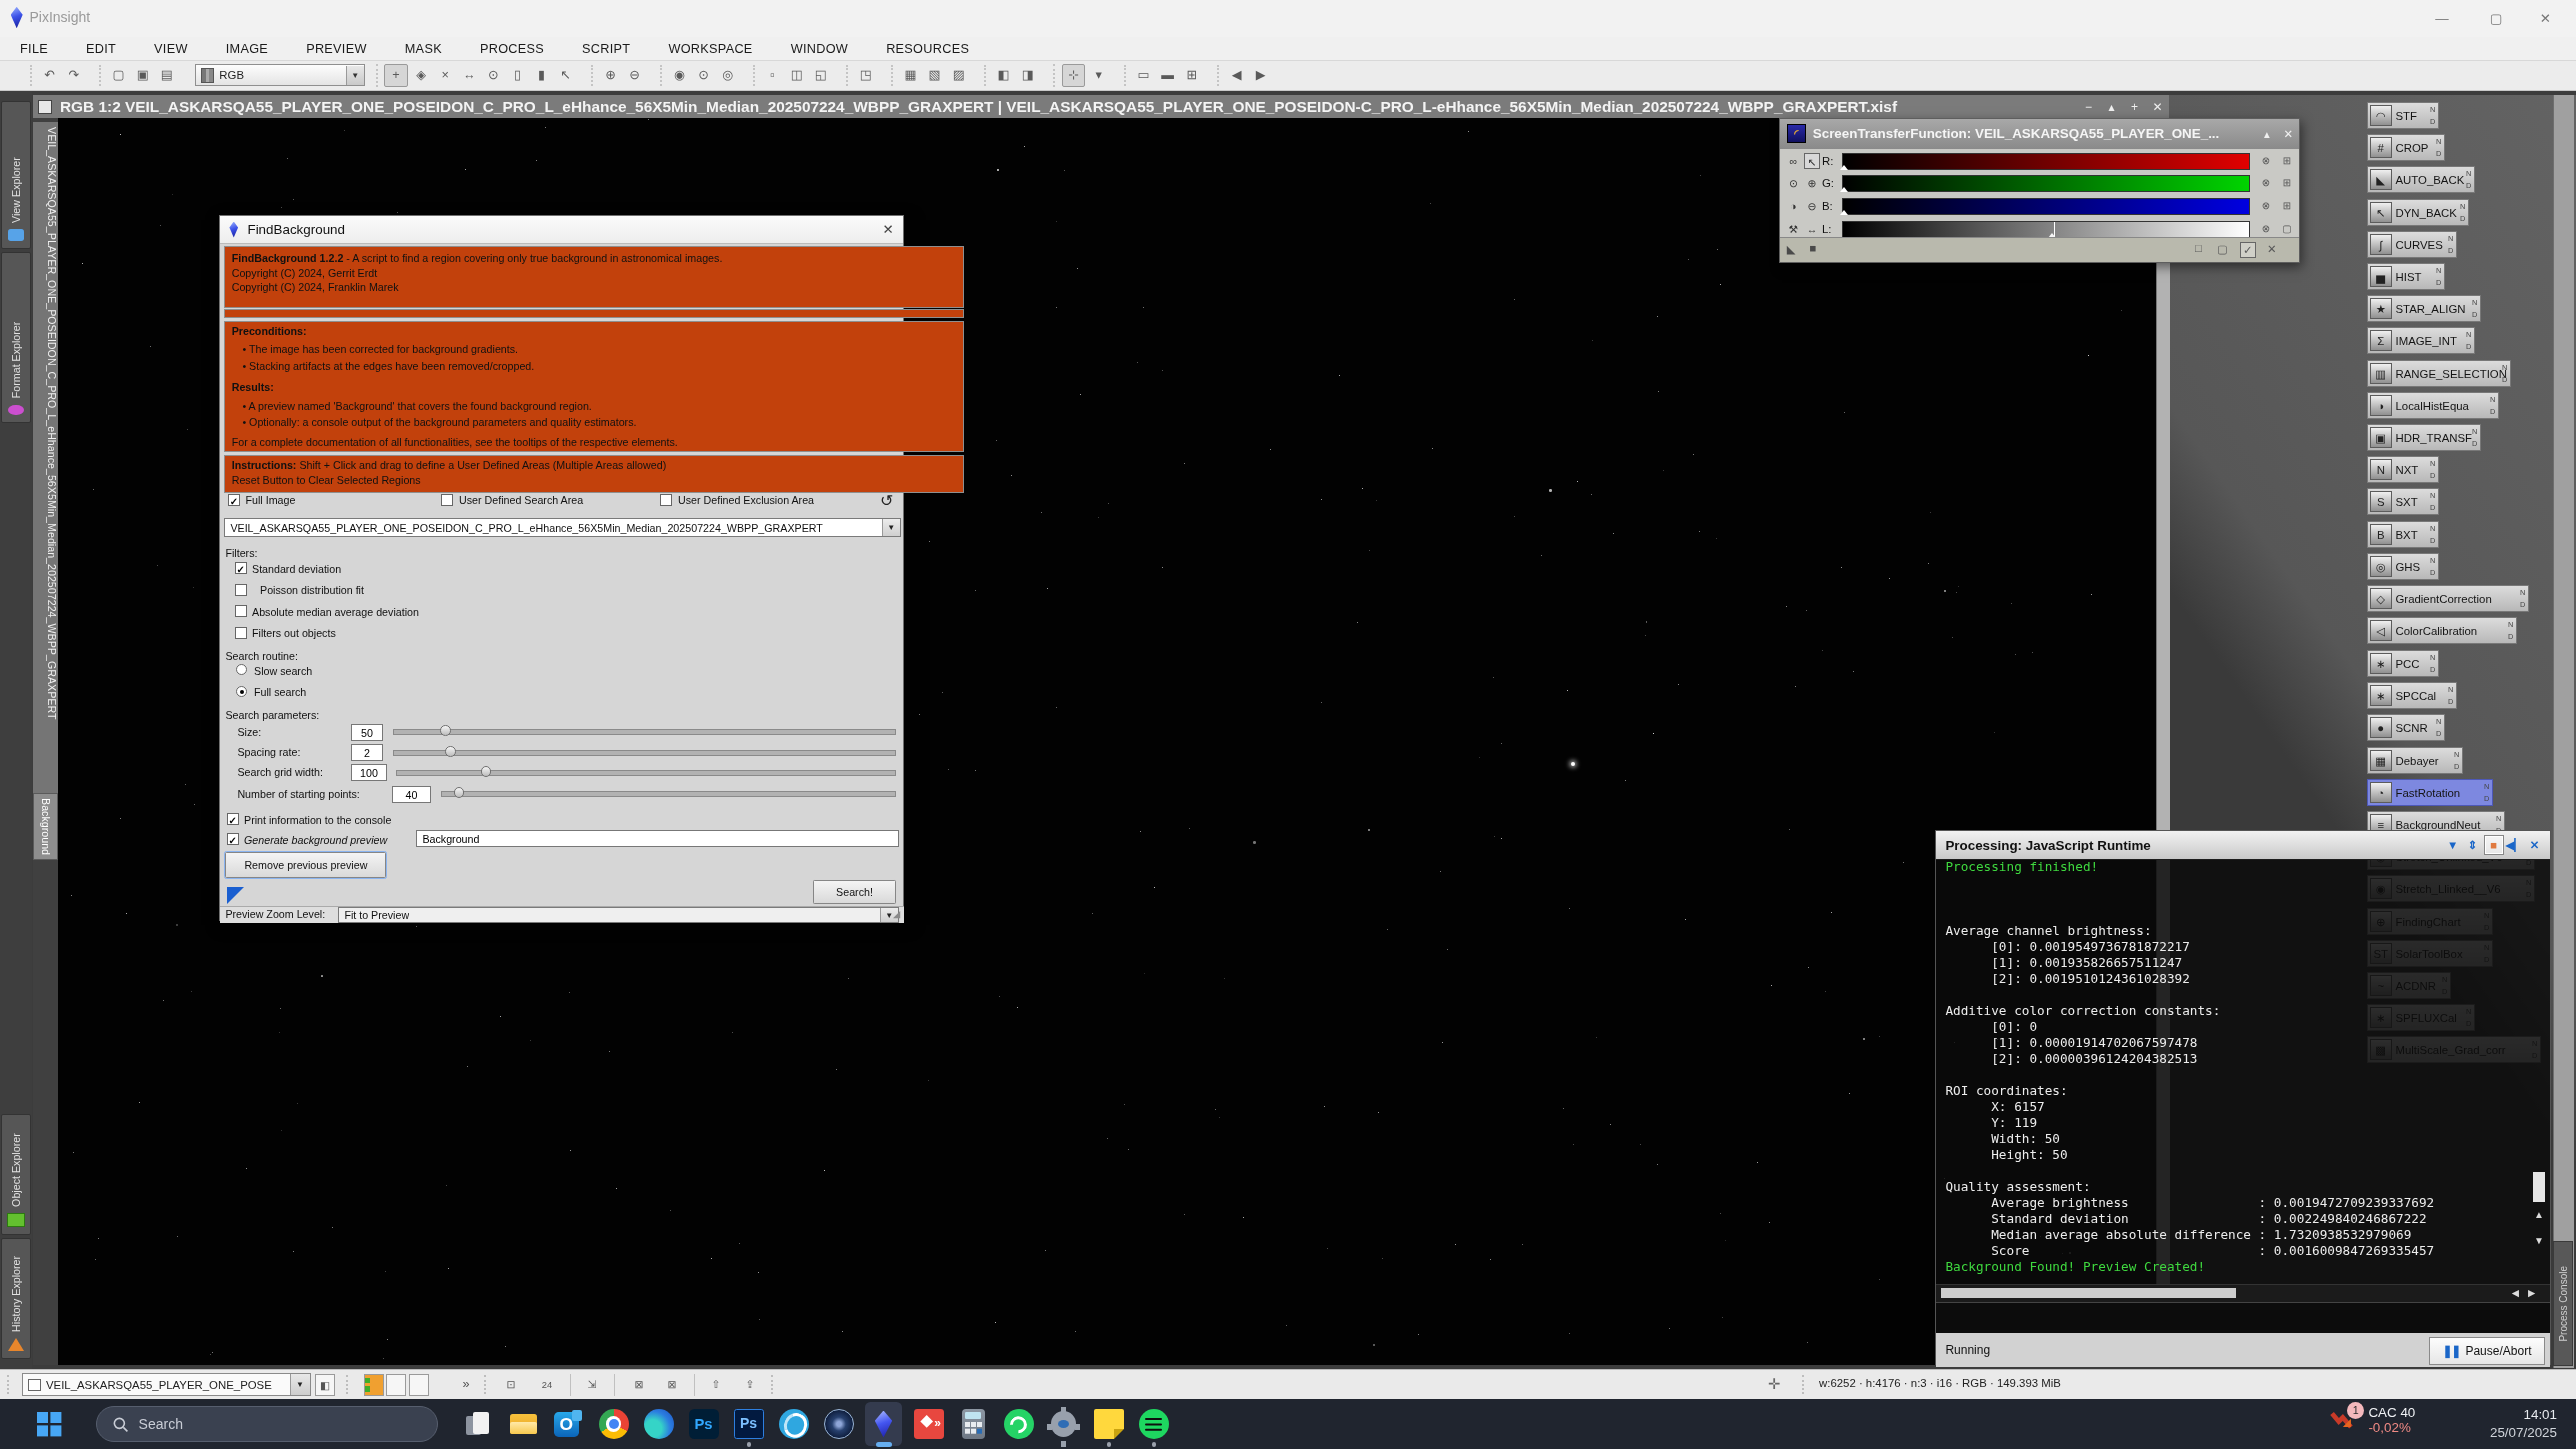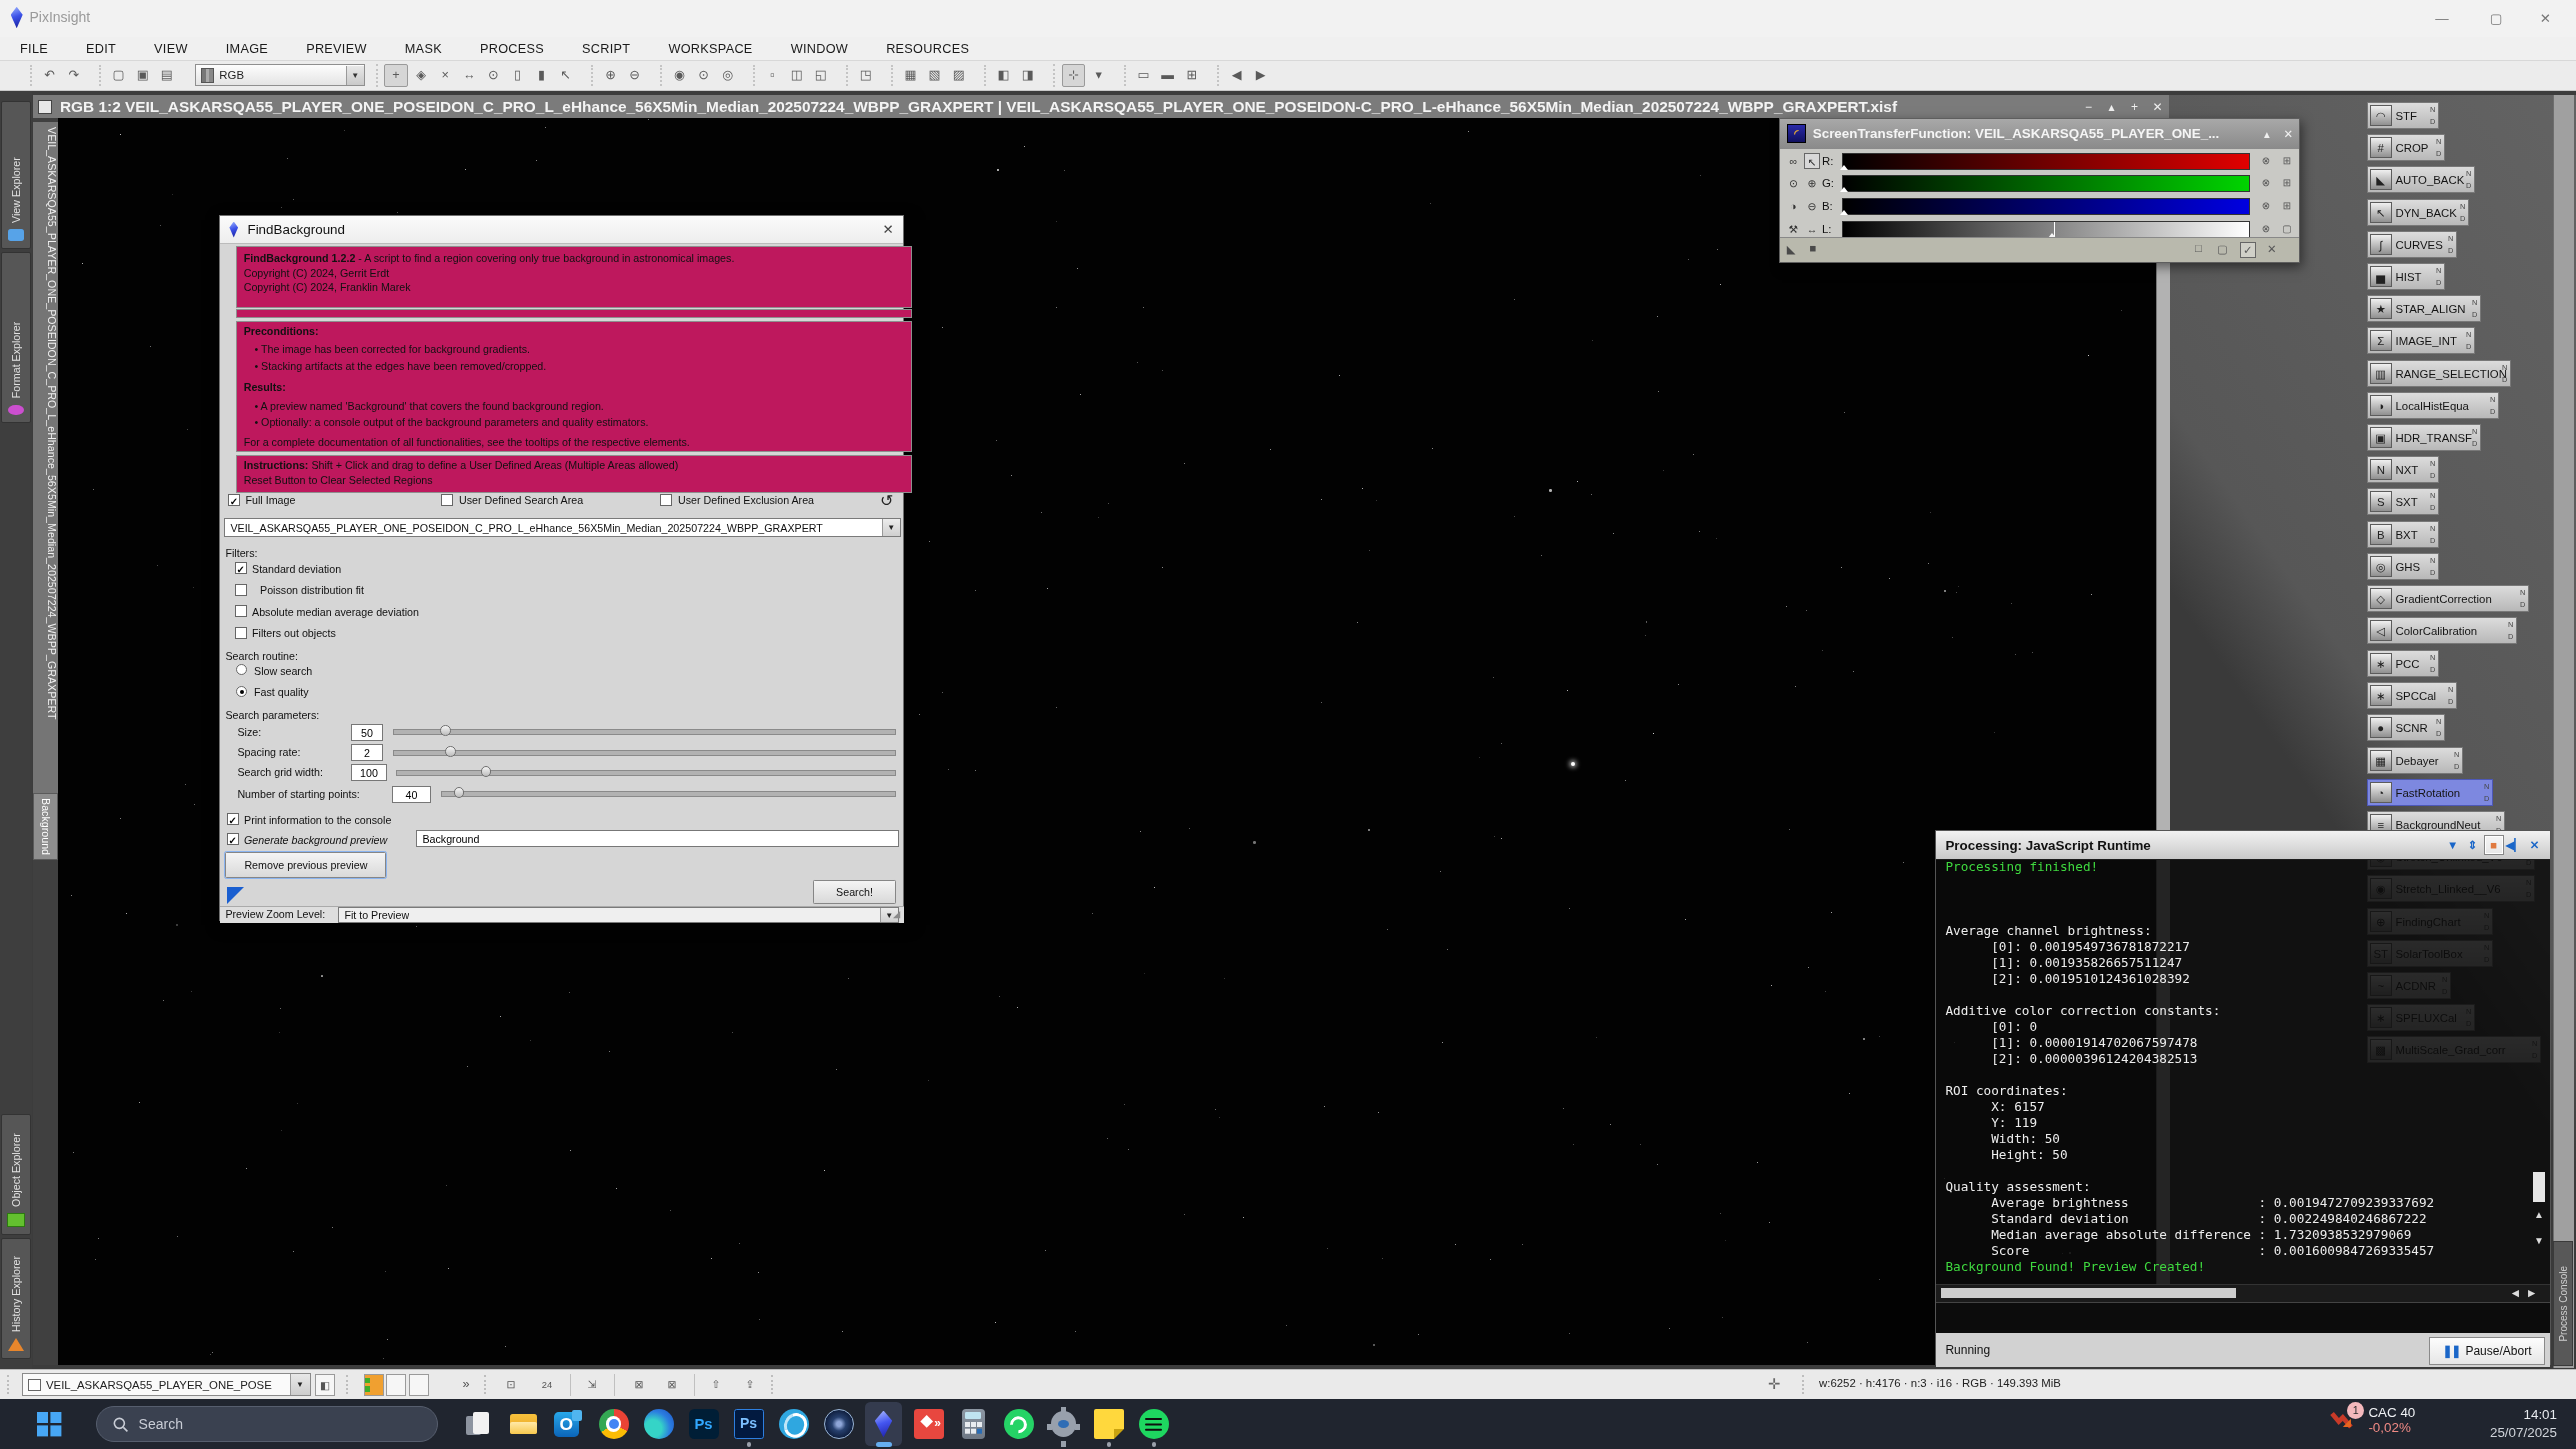--- a/index.html
+++ b/index.html
@@ -55,21 +55,21 @@
   #img-vscroll{left:2156px;top:118px;width:12.7px;height:1247px;background:#b2b2b2;border-left:0.7px solid #777;}
   .st{position:absolute;background:#fff;border-radius:50%;}
   
   #dlg{left:219px;top:215px;width:685px;height:706px;background:#d6d6d6;border:0.7px solid #707070;
        box-shadow:4px 5.4px 14.8px rgba(0,0,0,.55);box-sizing:border-box;font-size:10.7px;color:#111;}
   #dlg-title{position:absolute;left:0;top:0;right:0;height:27px;background:linear-gradient(#fbfbfb,#ededed);
              border-bottom:0.7px solid #bbb;display:flex;align-items:center;}
   #dlg-title .pi-diamond{width:8.7px;height:16px;margin-left:9.4px;}
   #dlg-title-text{margin-left:9.4px;font-size:13.4px;color:#111;}
   #dlg-close{margin-left:auto;margin-right:9.4px;font-size:13.4px;color:#444;}
-  .sec{position:absolute;left:16px;width:676px;border:0.7px solid #8f8f8f;background:#be185d;box-sizing:border-box;}
+  .sec{position:absolute;left:4px;width:740px;border:0.7px solid #8f8f8f;background:#c2410c;box-sizing:border-box;}
   .sline{position:absolute;left:6.7px;right:6.7px;white-space:nowrap;}
   .bullet::before{content:"• ";}
   .cb{position:absolute;width:12px;height:12px;background:#fff;border:0.7px solid #666;box-sizing:border-box;text-align:center;}
   .cb.on::after{content:"✓";font-size:10px;font-weight:bold;color:#000;line-height:10.7px;}
   .rad{position:absolute;width:11.4px;height:11.4px;background:#fff;border:0.7px solid #666;border-radius:50%;box-sizing:border-box;}
   .rad.on::after{content:"";position:absolute;left:2.7px;top:2.7px;width:4.7px;height:4.7px;border-radius:50%;background:#000;}
   .lbl{position:absolute;white-space:nowrap;}
   .dd{position:absolute;display:flex;align-items:center;background:#fff;border:0.7px solid #7a7a7a;box-sizing:border-box;}
   .dd .ddt{padding-left:5.4px;white-space:nowrap;overflow:hidden;}
   .dd .arr{margin-left:auto;width:17.4px;align-self:stretch;background:linear-gradient(#ececec,#cfcfcf);
@@ -958,21 +958,21 @@
     <span class="lbl" style="left:32px;top:368px;margin-left:8px;">Poisson distribution fit</span>
     <span class="cb" style="left:14.8px;top:389px;"></span>
     <span class="lbl" style="left:32px;top:390px;">Absolute median average deviation</span>
     <span class="cb" style="left:14.8px;top:411px;"></span>
     <span class="lbl" style="left:32px;top:411px;">Filters out objects</span>
 
     <span class="lbl" style="left:5.4px;top:434px;">Search routine:</span>
     <span class="rad" style="left:16px;top:448px;"></span>
     <span class="lbl" style="left:34px;top:449px;">Slow search</span>
     <span class="rad on" style="left:16px;top:470px;"></span>
-    <span class="lbl" style="left:34px;top:470px;">Fast quality</span>
+    <span class="lbl" style="left:34px;top:470px;">Full search</span>
 
     <span class="lbl" style="left:5.4px;top:493px;">Search parameters:</span>
     <span class="lbl" style="left:17.4px;top:510px;">Size:</span>
     <input class="numin" style="left: 131px; top: 508px; width: 32px;" value="50">
     <div class="sl" style="left:173px;top:508px;width:503px;">
         <div class="tr"></div>
         <div class="th" style="left: 10.5%;"></div>
       </div>
     <span class="lbl" style="left:17.4px;top:530px;">Spacing rate:</span>
     <input class="numin" style="left: 131px; top: 528px; width: 32px;" value="2">

